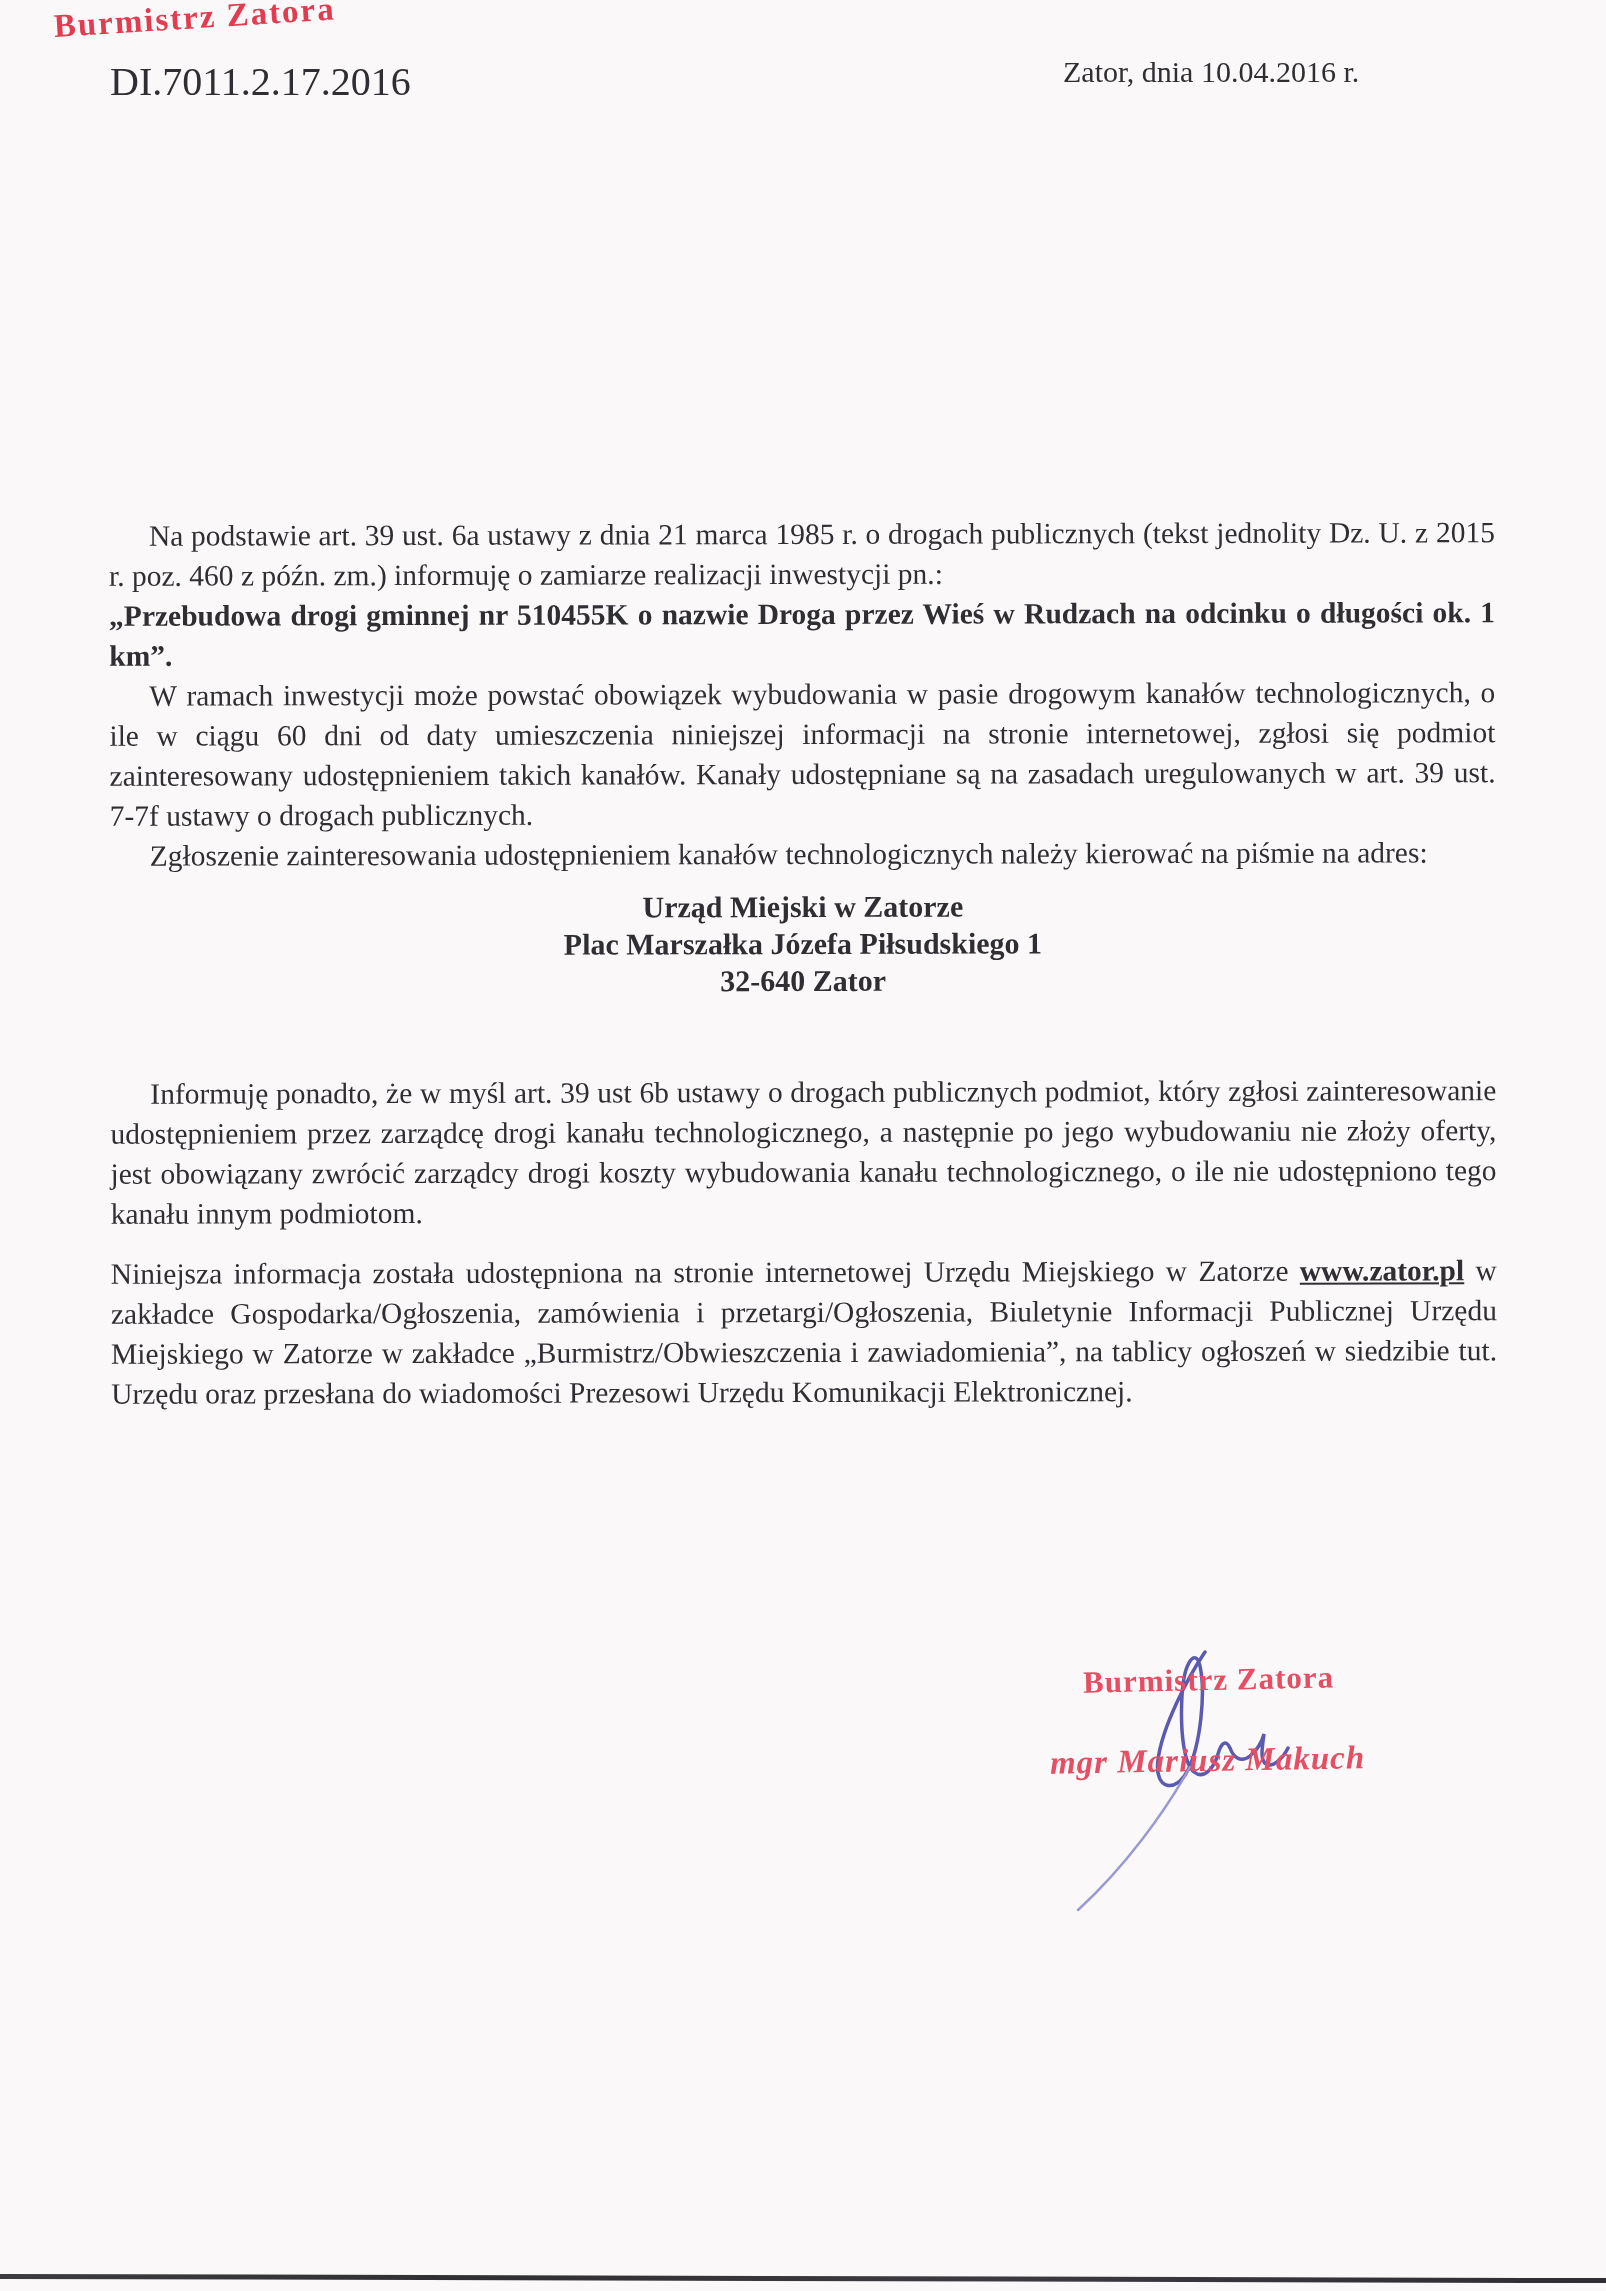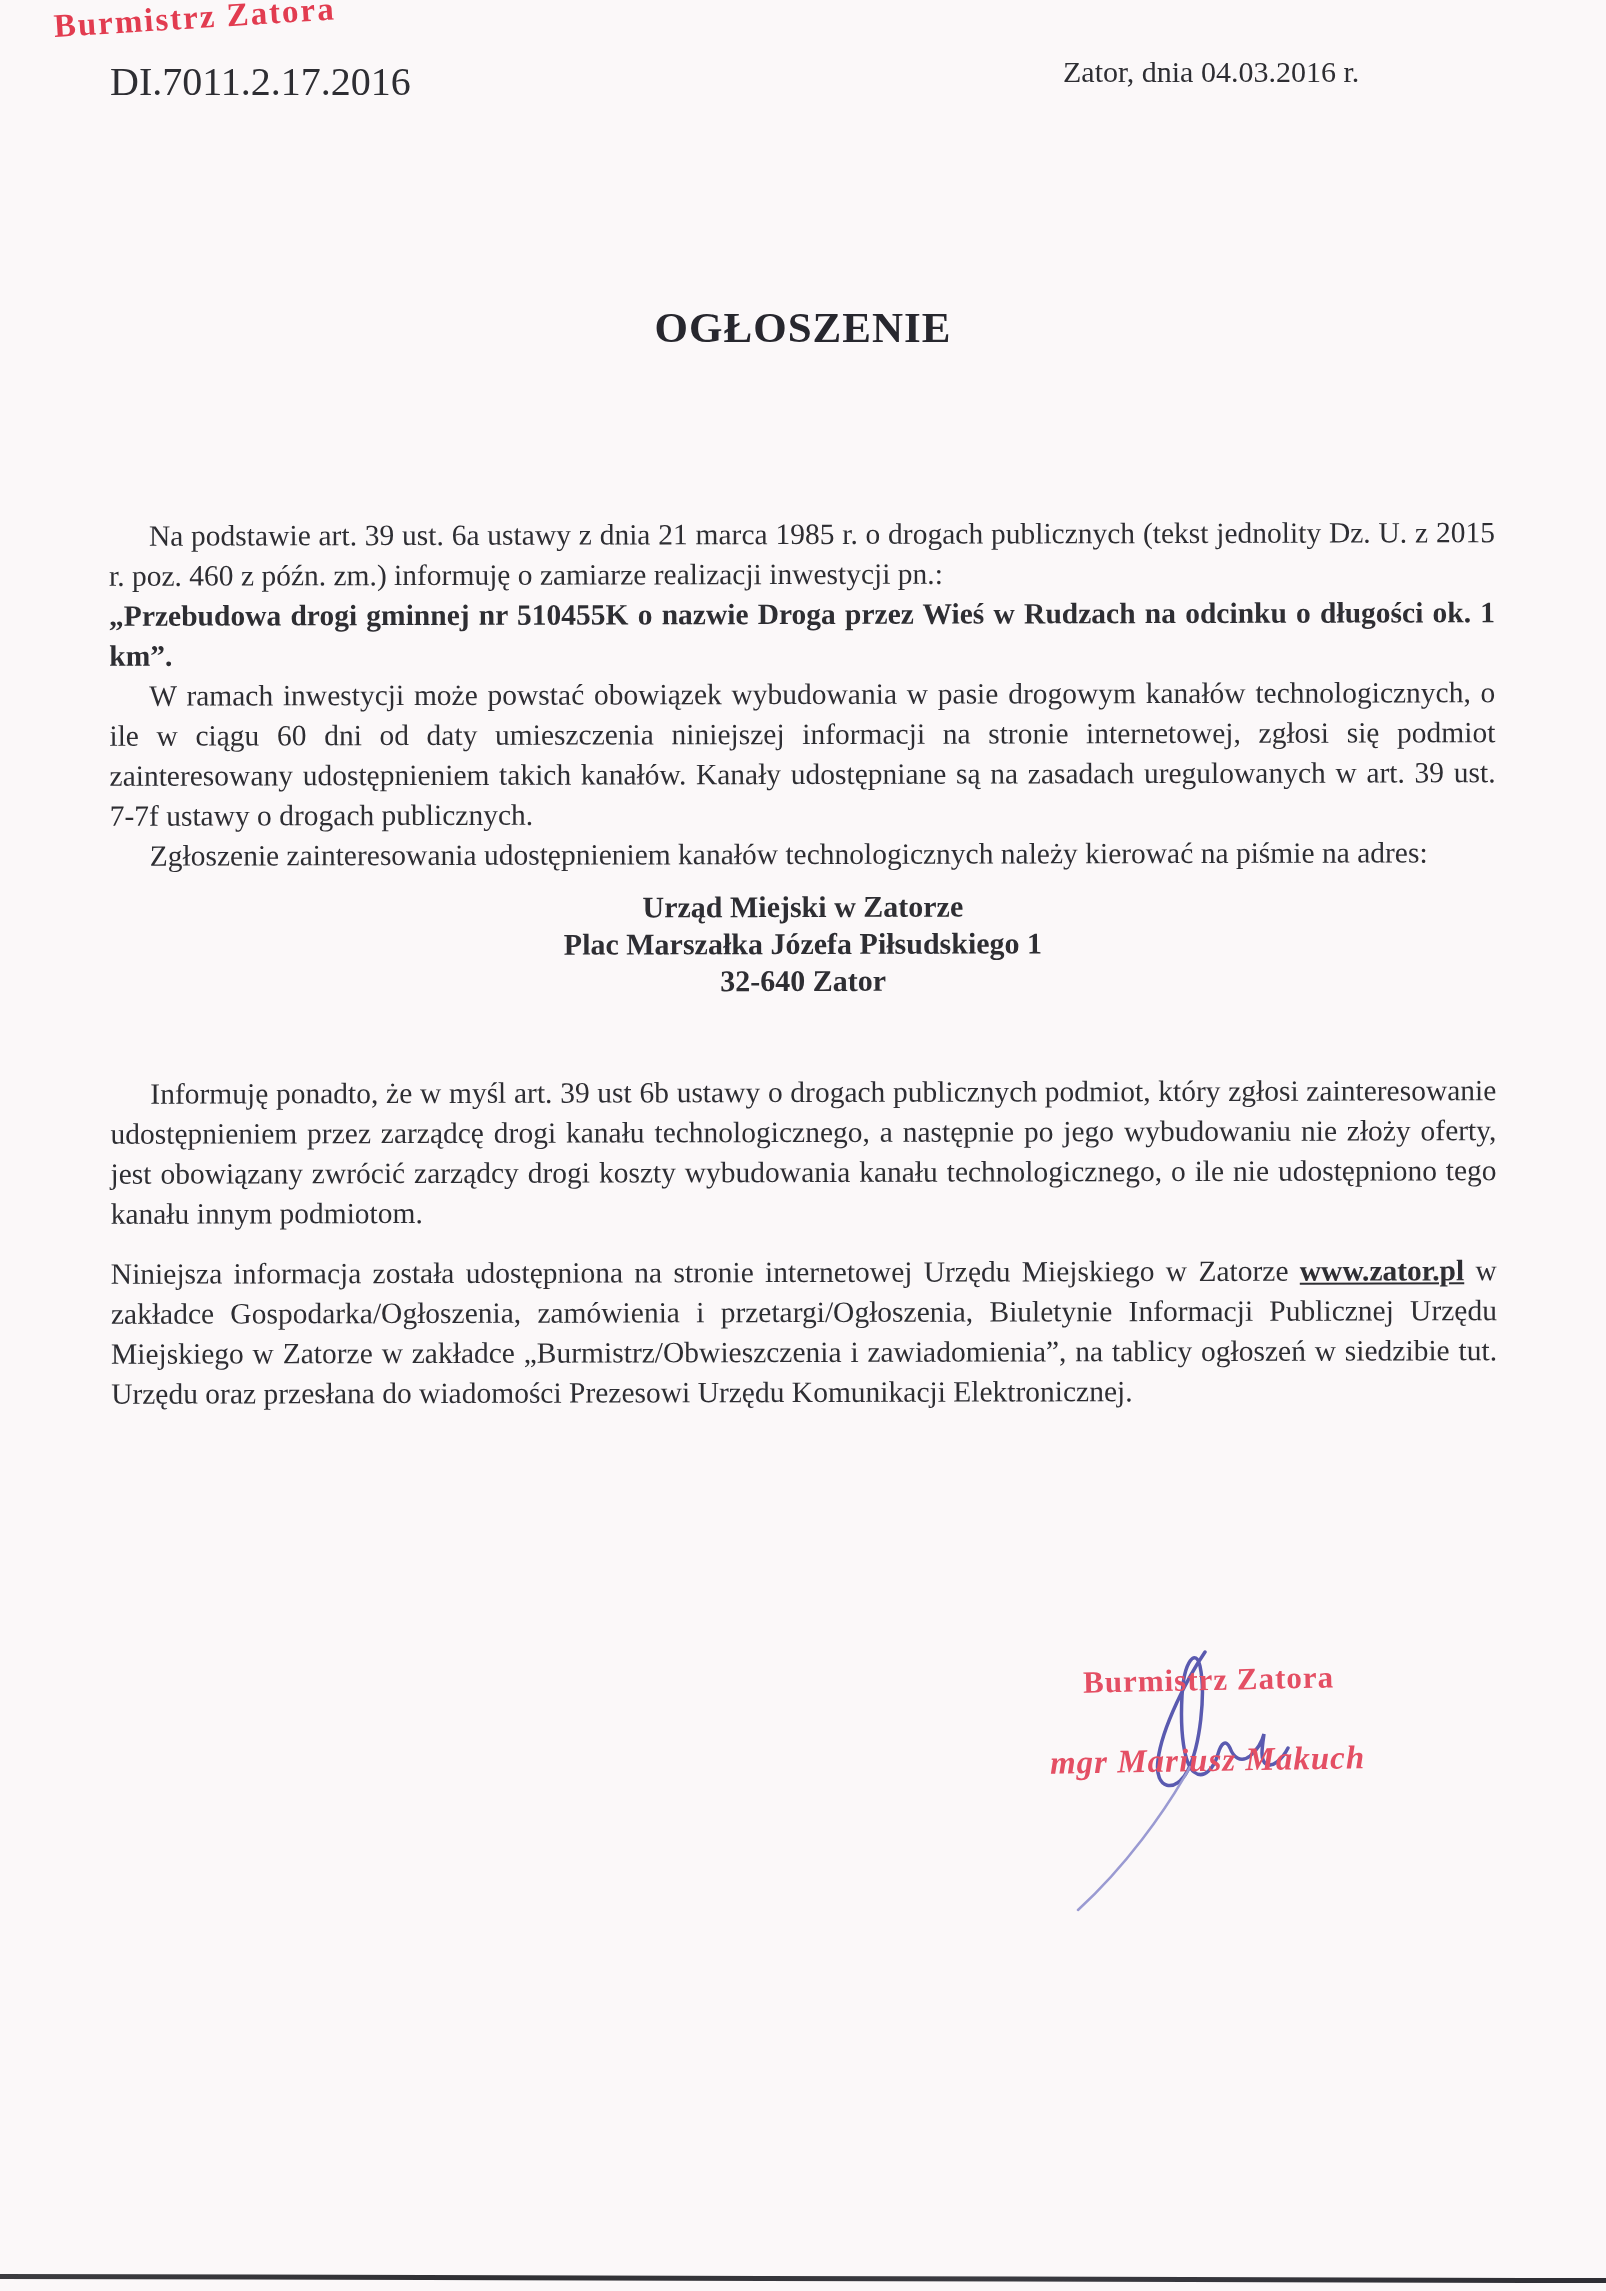--- a/index.html
+++ b/index.html
@@ -82,23 +82,22 @@
     transform:rotate(0.15deg);
   }
 </style>
 </head>
 <body>
 
 <div class="page">
 
   <div class="stamp-top">Burmistrz Zatora</div>
   <div class="ref-number">DI.7011.2.17.2016</div>
-  <div class="place-date">Zator, dnia 04.03.2016 r.</div>
+  <div class="place-date">Zator, dnia 10.04.2016 r.</div>
 
-  <div class="doc-title">OGŁOSZENIE</div>
 
   <div class="body-text">
     <p class="para indent"><span>Na podstawie art. 39 ust. 6a ustawy z dnia 21 marca 1985 r. o drogach publicznych (tekst jednolity Dz. U. z 2015 r. poz. 460 z późn. zm.) informuję o zamiarze realizacji inwestycji pn.:</span></p>
     <p class="para bold">„Przebudowa drogi gminnej nr 510455K o nazwie Droga przez Wieś w Rudzach na odcinku o długości ok. 1 km”.</p>
     <p class="para indent">W ramach inwestycji może powstać obowiązek wybudowania w pasie drogowym kanałów technologicznych, o ile w ciągu 60 dni od daty umieszczenia niniejszej informacji na stronie internetowej, zgłosi się podmiot zainteresowany udostępnieniem takich kanałów. Kanały udostępniane są na zasadach uregulowanych w art. 39 ust. 7-7f ustawy o drogach publicznych.</p>
     <p class="para indent">Zgłoszenie zainteresowania udostępnieniem kanałów technologicznych należy kierować na piśmie na adres:</p>
 
     <div class="address-block">
       <div>Urząd Miejski w Zatorze</div>
       <div>Plac Marszałka Józefa Piłsudskiego 1</div>

